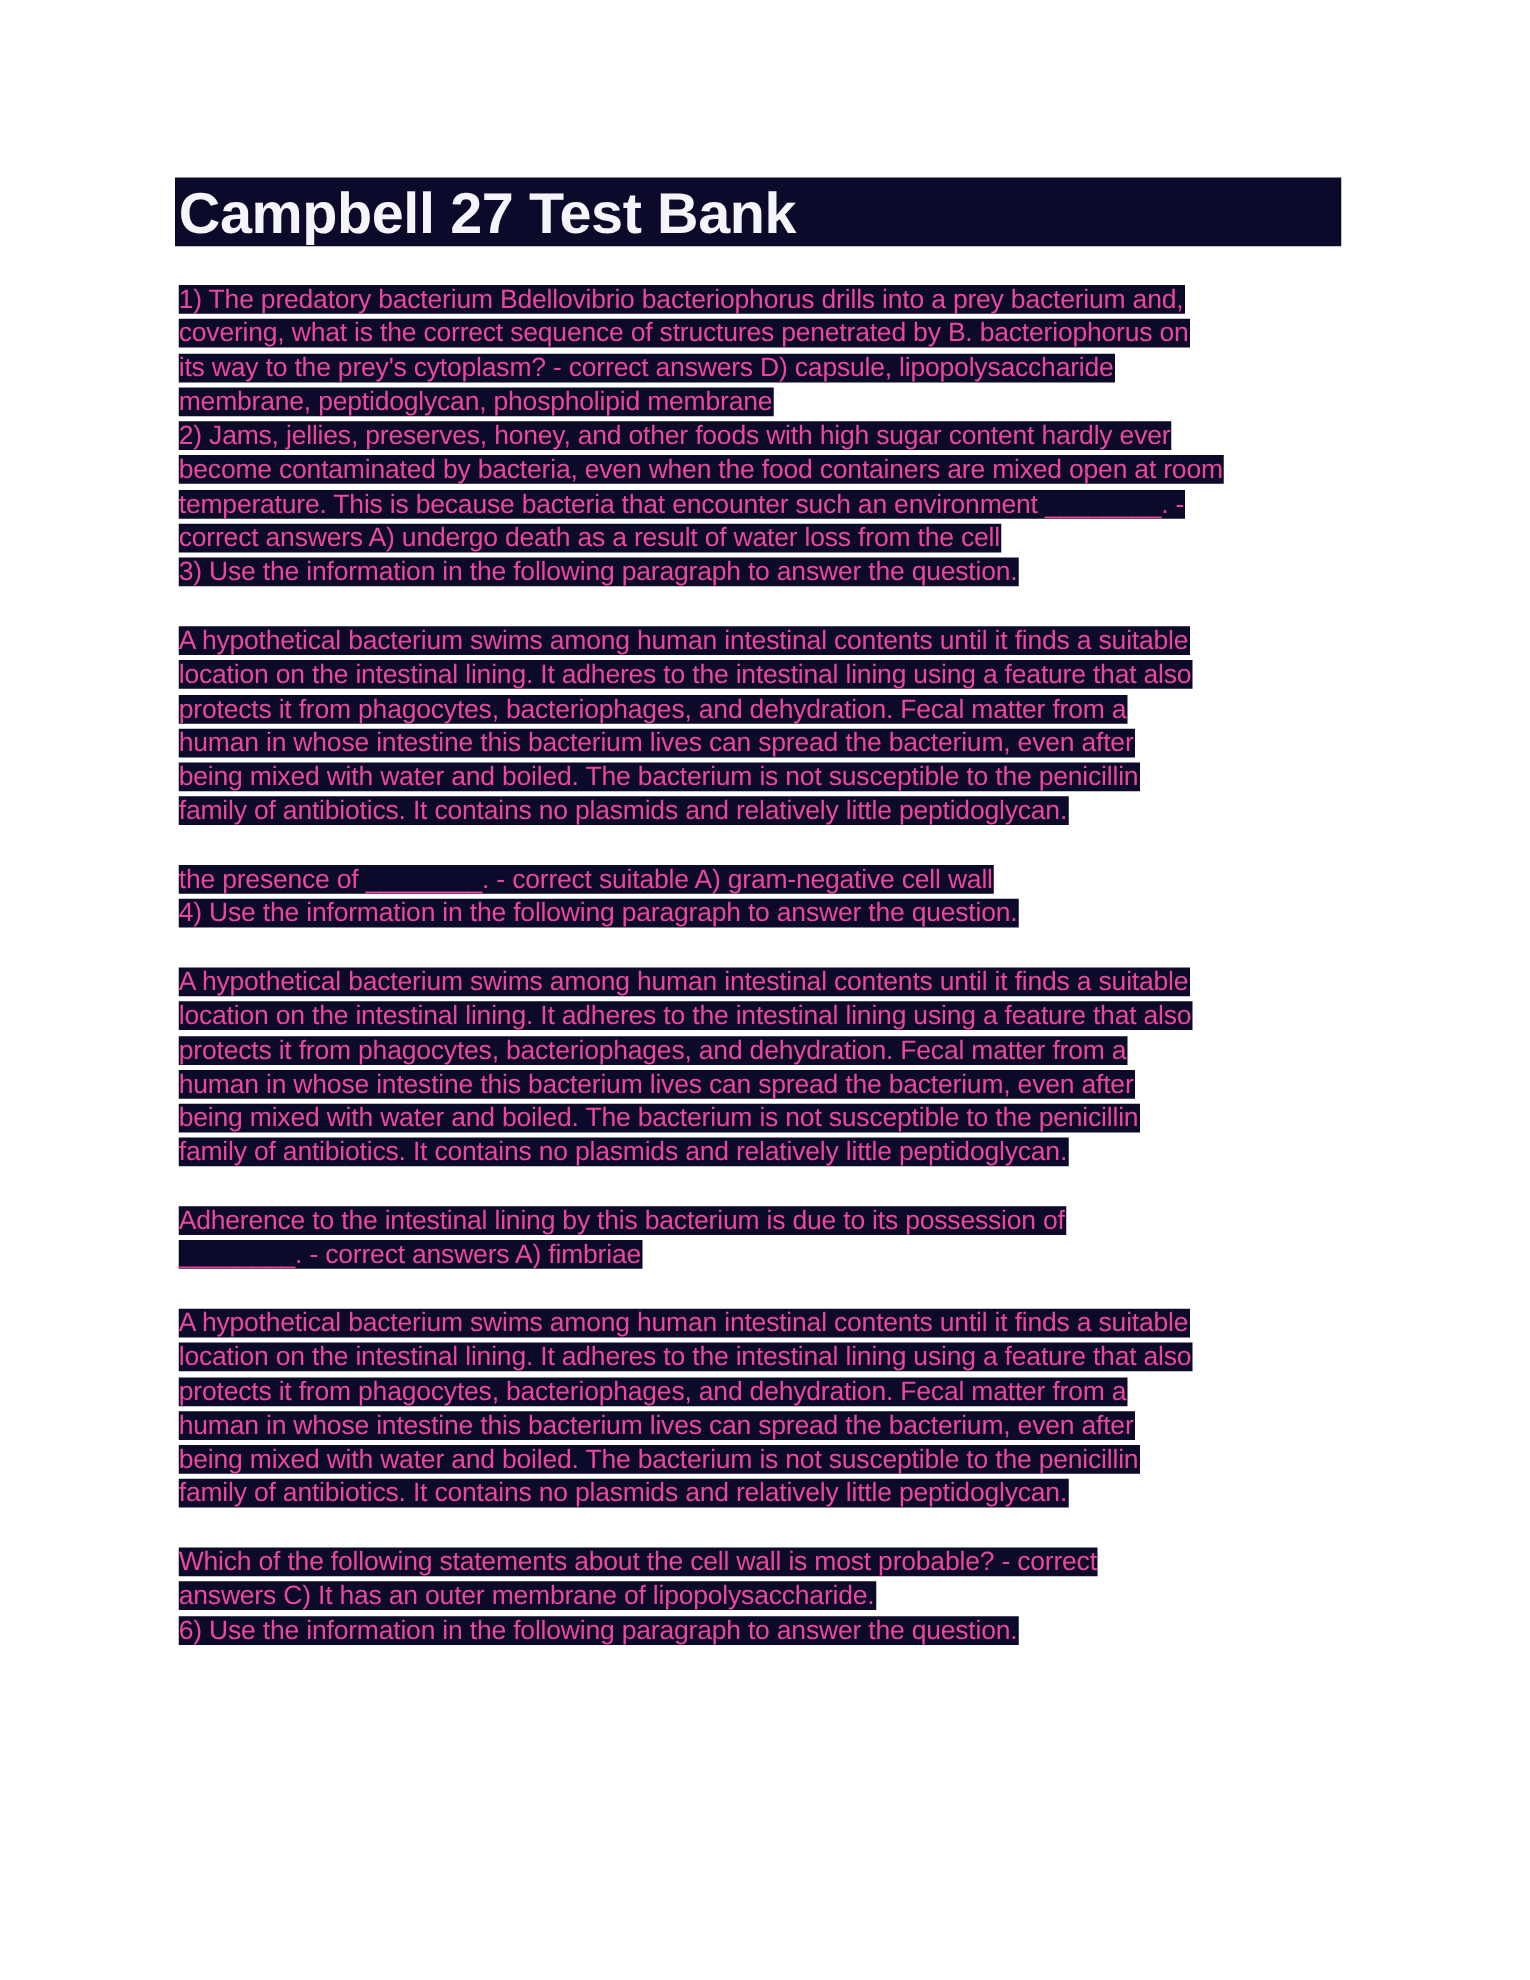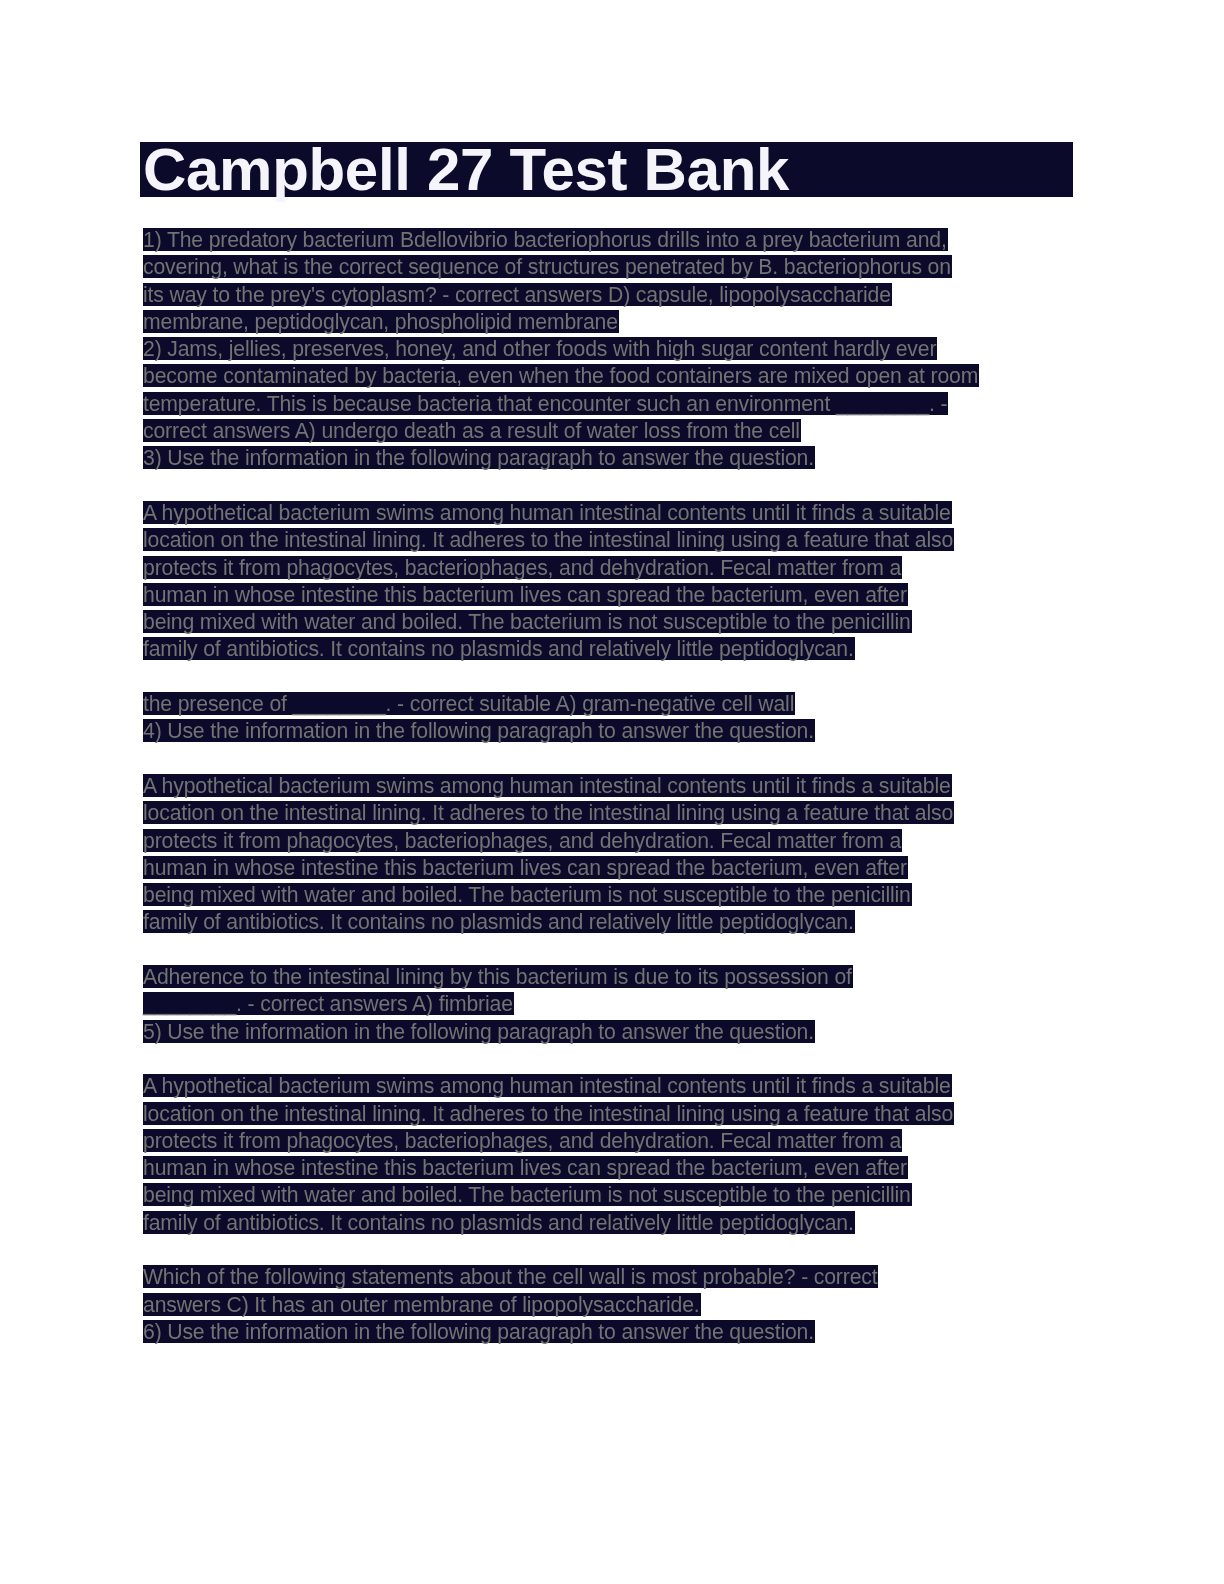--- a/index.html
+++ b/index.html
@@ -5,27 +5,27 @@
   html, body { margin: 0; padding: 0; background: #ffffff; }
   body { width: 1224px; height: 1584px; position: relative; overflow: hidden; }
   .page { position: absolute; left: 0; top: 0; width: 1224px; height: 1584px; background: #ffffff; }
   .title-bar {
     position: absolute; left: 140px; top: 142px; width: 933px; height: 55px;
     background: #0b0a2a;
   }
   .title-text {
     position: absolute; left: 3px; top: 1px;
     font-family: "Liberation Sans", sans-serif; font-weight: bold;
-    font-size: 60px; line-height: 54px; color: #f4f4fa; white-space: nowrap;
+    font-size: 46px; line-height: 54px; color: #f4f4fa; white-space: nowrap;
     letter-spacing: -0.3px;
   }
   .content {
     position: absolute; left: 143px; top: 226px; width: 940px;
     font-family: "Liberation Sans", sans-serif; font-size: 21.2px;
-    line-height: 27.3px; color: #737373;
+    line-height: 27.3px; color: #ec4899;
   }
   .line { display: block; height: 27.3px; white-space: nowrap; }
   .line span.hl { background: #0b0a2a; padding-right: 1px; letter-spacing: -0.15px; }
   .blank { display: block; height: 27.3px; }
 </style>
 </head>
 <body>
 
 <div class="page">
   <div class="title-bar">
@@ -54,21 +54,20 @@
       <div class="blank"></div>
       <div class="line"><span class="hl">A hypothetical bacterium swims among human intestinal contents until it finds a suitable</span></div>
       <div class="line"><span class="hl">location on the intestinal lining. It adheres to the intestinal lining using a feature that also</span></div>
       <div class="line"><span class="hl">protects it from phagocytes, bacteriophages, and dehydration. Fecal matter from a</span></div>
       <div class="line"><span class="hl">human in whose intestine this bacterium lives can spread the bacterium, even after</span></div>
       <div class="line"><span class="hl">being mixed with water and boiled. The bacterium is not susceptible to the penicillin</span></div>
       <div class="line"><span class="hl">family of antibiotics. It contains no plasmids and relatively little peptidoglycan.</span></div>
       <div class="blank"></div>
       <div class="line"><span class="hl">Adherence to the intestinal lining by this bacterium is due to its possession of</span></div>
       <div class="line"><span class="hl">________. - correct answers A) fimbriae</span></div>
-      <div class="line"><span class="hl">5) Use the information in the following paragraph to answer the question.</span></div>
       <div class="blank"></div>
       <div class="line"><span class="hl">A hypothetical bacterium swims among human intestinal contents until it finds a suitable</span></div>
       <div class="line"><span class="hl">location on the intestinal lining. It adheres to the intestinal lining using a feature that also</span></div>
       <div class="line"><span class="hl">protects it from phagocytes, bacteriophages, and dehydration. Fecal matter from a</span></div>
       <div class="line"><span class="hl">human in whose intestine this bacterium lives can spread the bacterium, even after</span></div>
       <div class="line"><span class="hl">being mixed with water and boiled. The bacterium is not susceptible to the penicillin</span></div>
       <div class="line"><span class="hl">family of antibiotics. It contains no plasmids and relatively little peptidoglycan.</span></div>
       <div class="blank"></div>
       <div class="line"><span class="hl">Which of the following statements about the cell wall is most probable? - correct</span></div>
       <div class="line"><span class="hl">answers C) It has an outer membrane of lipopolysaccharide.</span></div>

